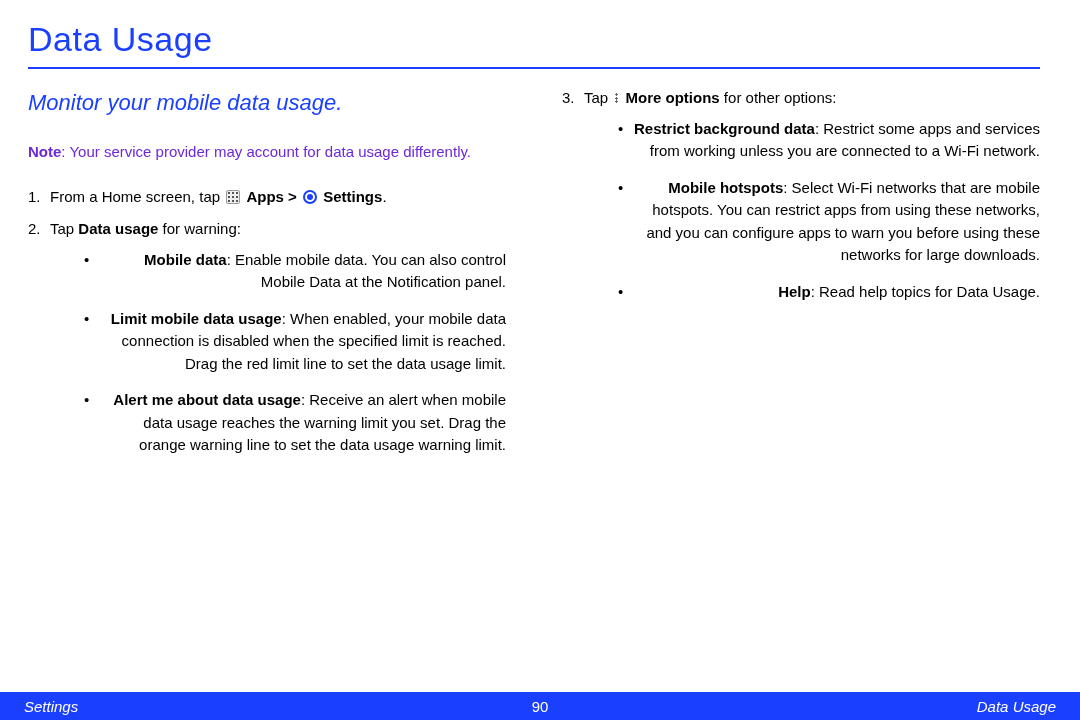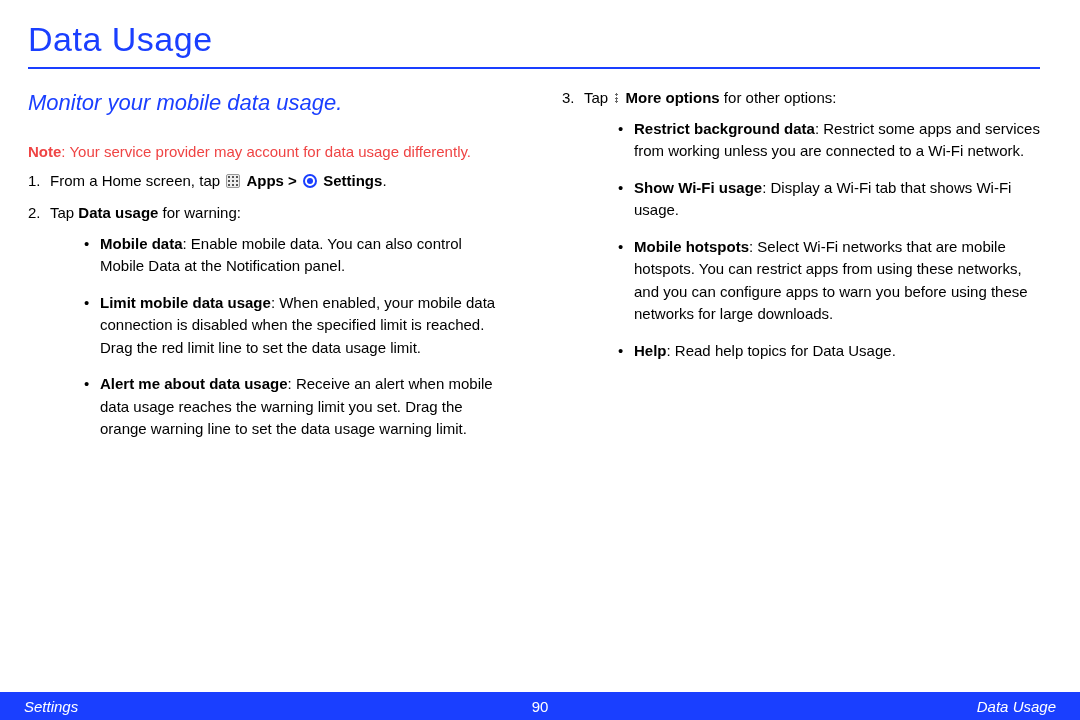--- a/index.html
+++ b/index.html
@@ -3,27 +3,27 @@
 <meta charset="utf-8">
 <style>
   * { box-sizing: border-box; margin: 0; padding: 0; }
   html, body { width: 1080px; height: 720px; font-family: Arial, Helvetica, sans-serif; color: #000; background: #fff; }
   .page { width: 1080px; height: 720px; position: relative; padding: 20px 40px 0 28px; }
   .title { font-size: 34px; font-weight: 300; color: #1a3fff; letter-spacing: 0.5px; padding-bottom: 6px; }
   .rule { border: none; border-top: 2px solid #1a3fff; margin-top: 2px; margin-bottom: 18px; }
   .columns { display: flex; gap: 56px; }
   .col { flex: 1; font-size: 15px; line-height: 1.45; }
   .subtitle { font-size: 22px; font-style: italic; color: #1a3fff; font-weight: 400; margin-bottom: 22px; }
-  .note { color: #ef4444; font-size: 15px; margin-bottom: 8px; line-height: 1.4; }
+  .note { color: #6d28d9; font-size: 15px; margin-bottom: 24px; line-height: 1.4; }
   .note b { font-weight: 700; }
   ol.steps { list-style: none; padding-left: 0; }
   ol.steps > li { position: relative; padding-left: 22px; margin-bottom: 10px; line-height: 1.5; }
   ol.steps > li .num { position: absolute; left: 0; top: 0; }
   ul.bullets { list-style: none; padding-left: 34px; margin-top: 8px; }
-  ul.bullets > li { position: relative; padding-left: 16px; margin-bottom: 14px; line-height: 1.5; }
+  ul.bullets > li { position: relative; padding-left: 16px; margin-bottom: 14px; line-height: 1.5; text-align: right; }
   ul.bullets > li::before { content: "•"; position: absolute; left: 0; top: 0; font-size: 15px; }
   .b { font-weight: 700; }
   .apps-icon {
     display: inline-block; width: 14px; height: 14px; vertical-align: -2px;
     background:
       radial-gradient(#555 1px, transparent 1px) 0 0/4px 4px,
       #eee;
     border: 1px solid #999;
     border-radius: 2px;
     margin: 0 2px;
@@ -89,21 +89,20 @@
     </div>
 
     <div class="col">
       <ol class="steps" start="3">
         <li>
           <span class="num">3.</span>
           <span>Tap </span><span class="more-icon"></span>
           <span class="b">More options</span><span> for other options:</span>
           <ul class="bullets">
             <li><span class="b">Restrict background data</span><span>: Restrict some apps and services from working unless you are connected to a Wi-Fi network.</span></li>
-            <li><span class="b">Show Wi-Fi usage</span><span>: Display a Wi-Fi tab that shows Wi-Fi usage.</span></li>
             <li><span class="b">Mobile hotspots</span><span>: Select Wi-Fi networks that are mobile hotspots. You can restrict apps from using these networks, and you can configure apps to warn you before using these networks for large downloads.</span></li>
             <li><span class="b">Help</span><span>: Read help topics for Data Usage.</span></li>
           </ul>
         </li>
       </ol>
     </div>
 
   </div>
 
   <div class="footer">

